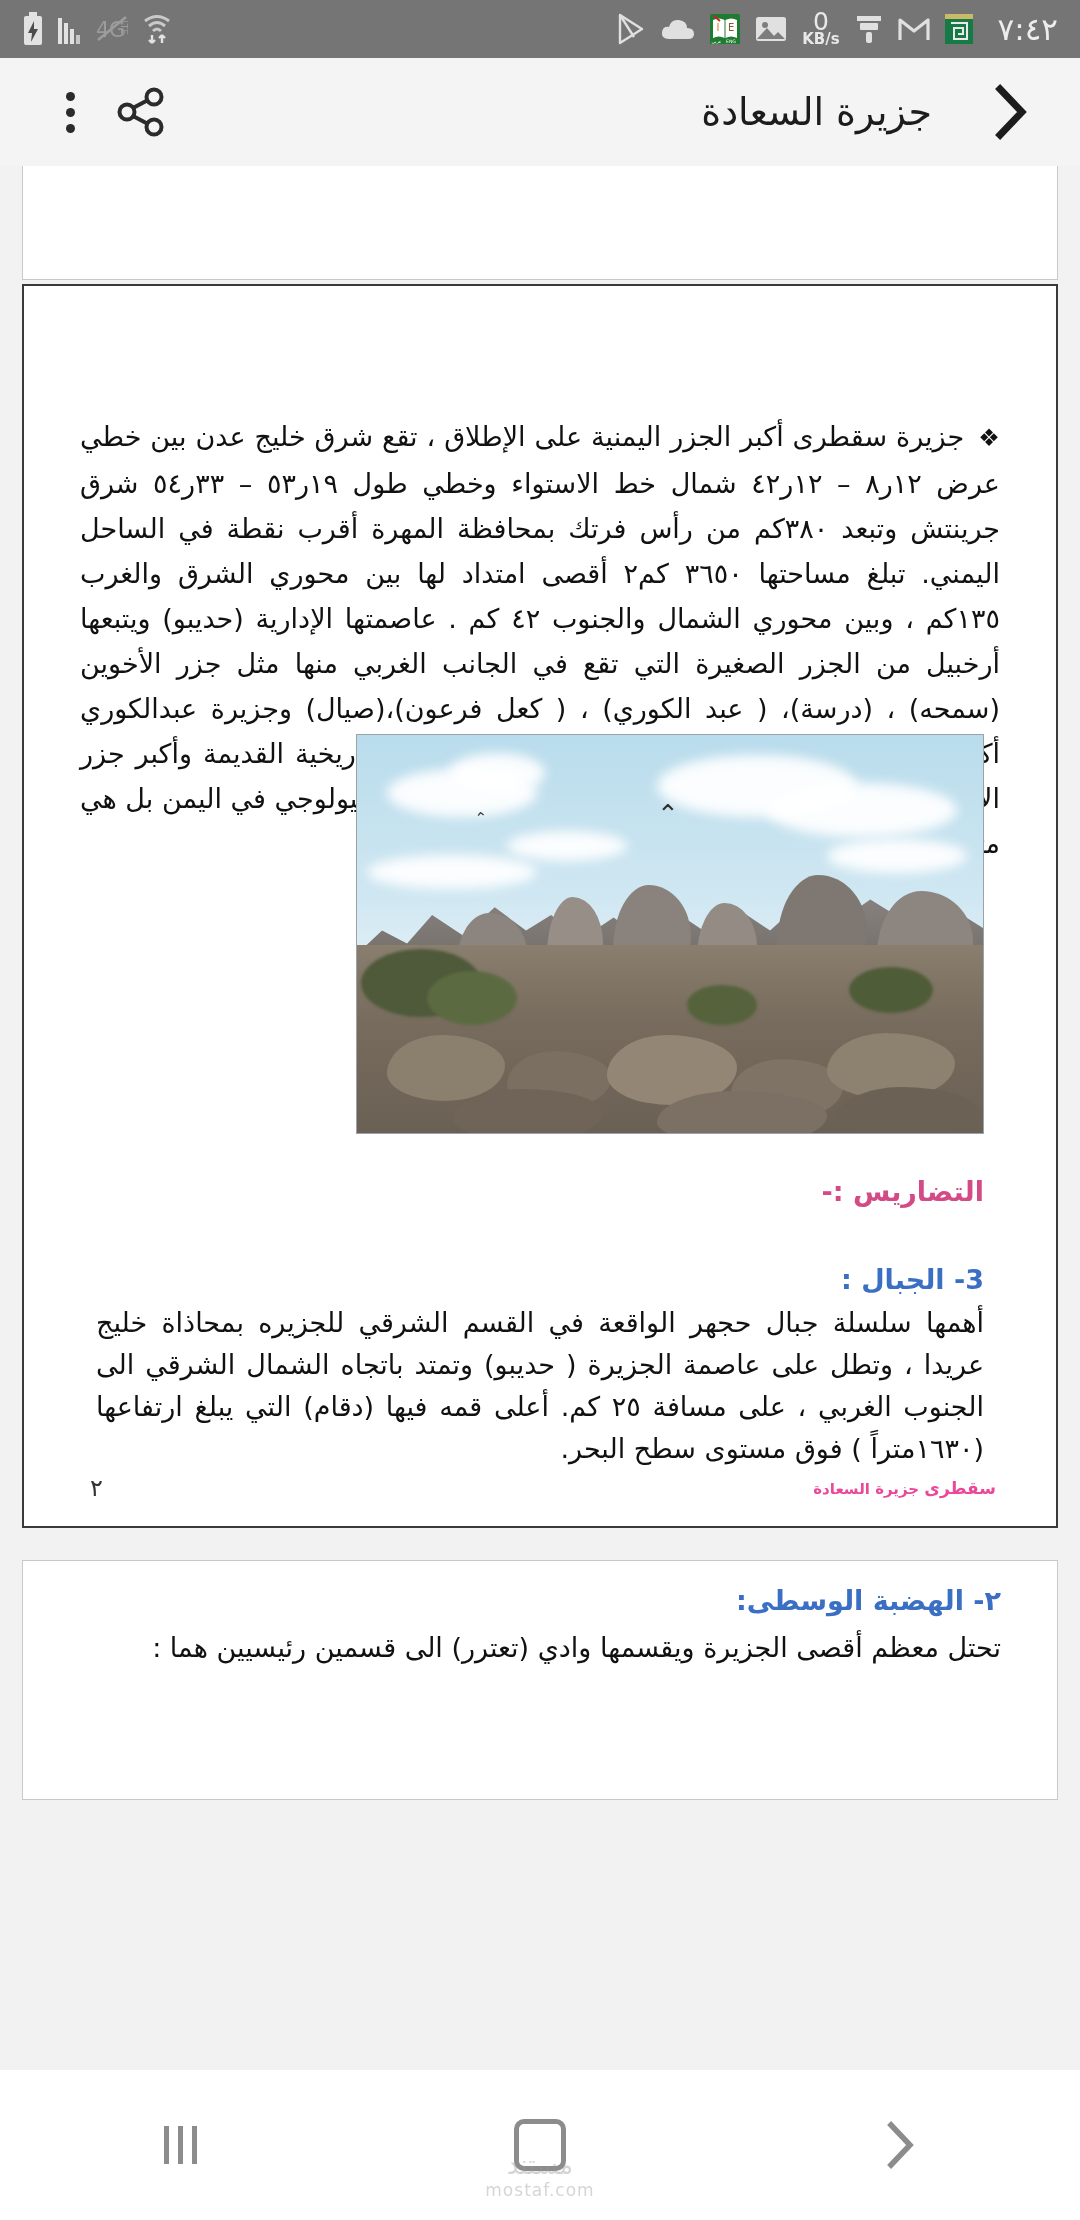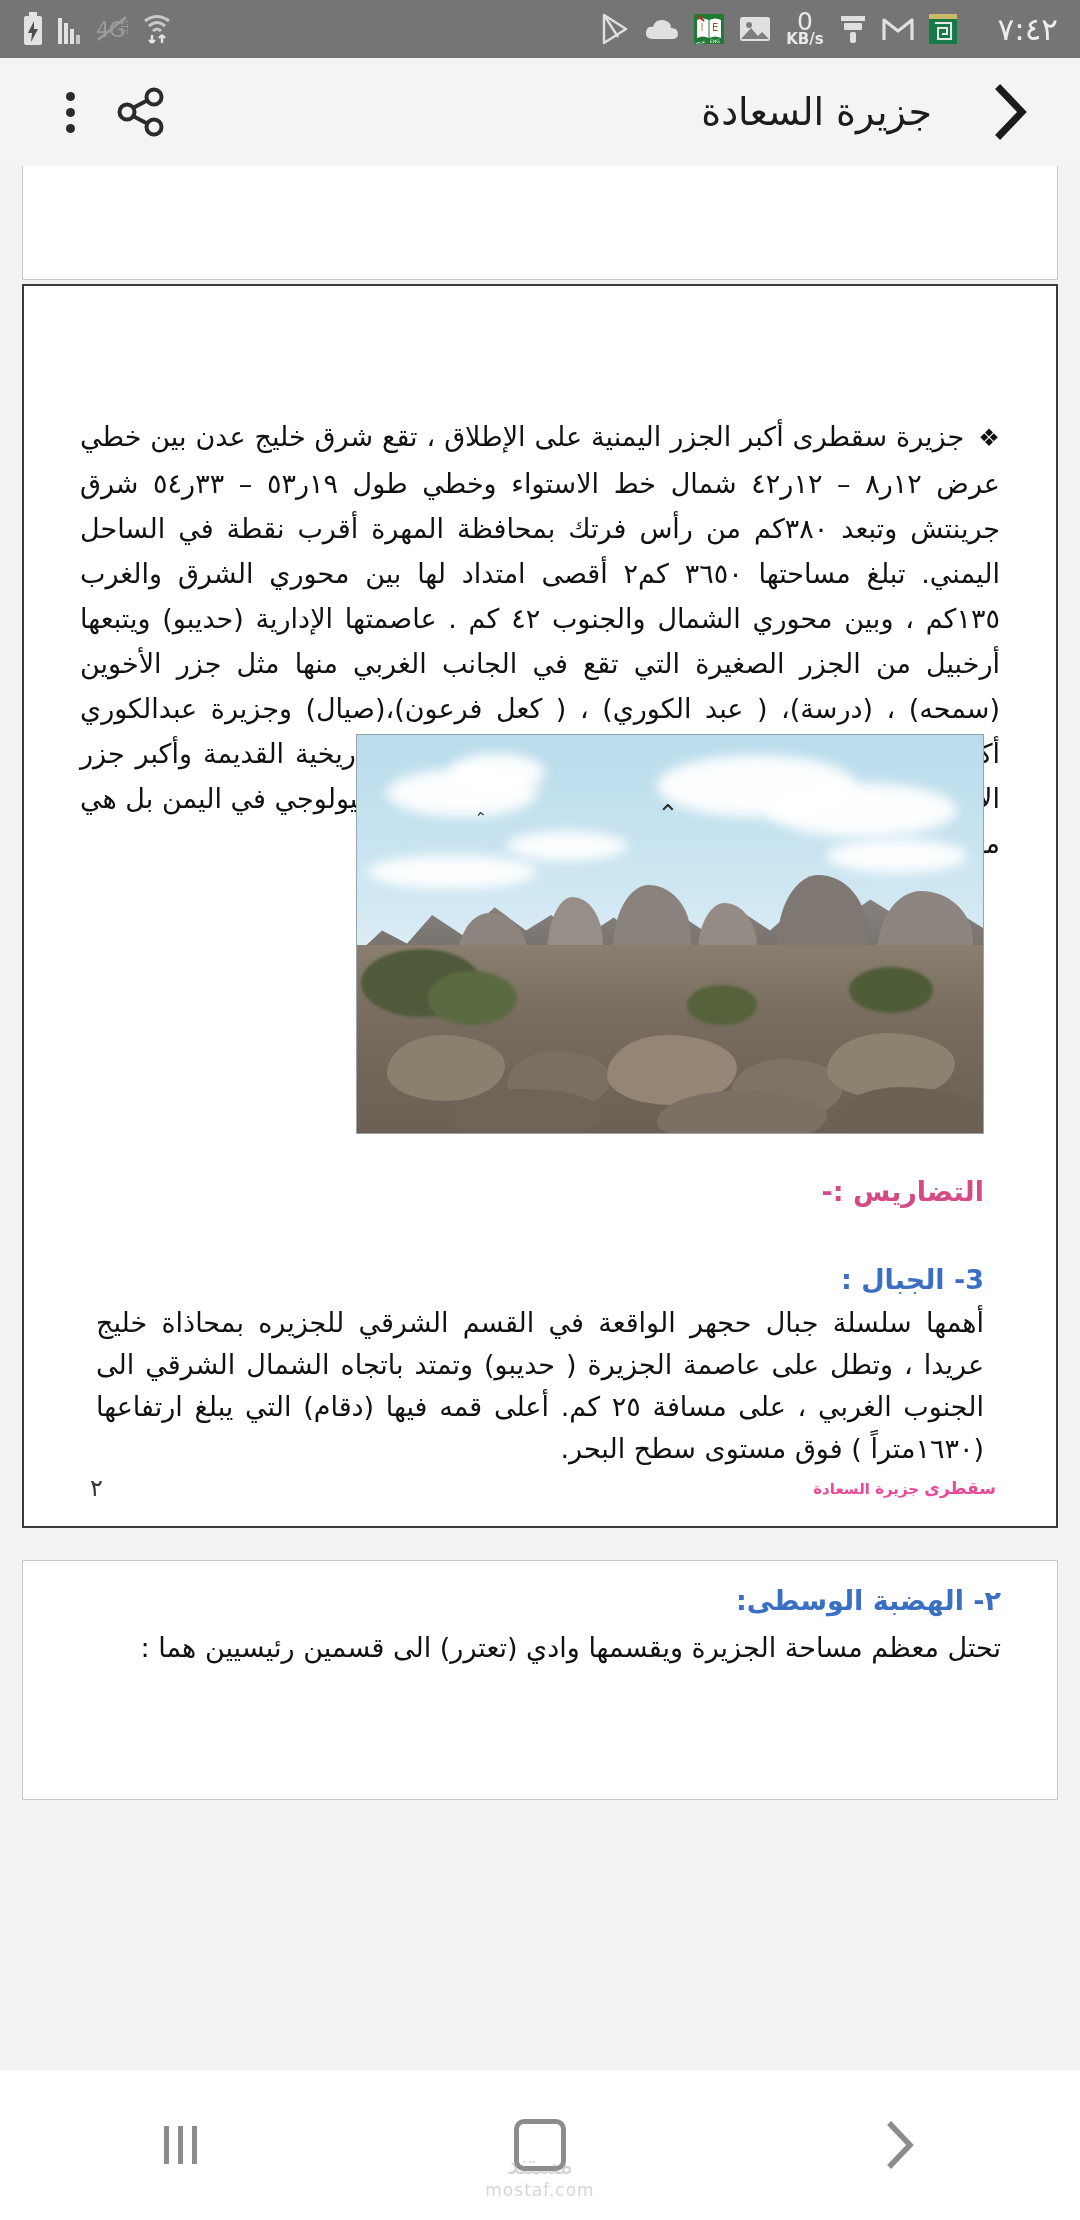--- a/index.html
+++ b/index.html
@@ -19,21 +19,21 @@
     display: flex; align-items: center;
     padding: 0 22px;
     color: #e8e8e8;
   }
   .sb-left { display: flex; align-items: center; gap: 13px; }
   .sb-spacer { flex: 1; }
   .sb-right { display: flex; align-items: center; gap: 15px; }
   .sb-ico { display: flex; align-items: center; justify-content: center; }
   .sb-time {
     font-size: 31px; letter-spacing: 1px;
-    color: #ededed; margin-left: 26px;
+    color: #ededed; margin-left: 10px;
     font-family: "DejaVu Sans", sans-serif;
   }
   .kbs { display: flex; flex-direction: column; align-items: center; line-height: 0.88; }
   .kbs-n { font-size: 25px; color: #e8e8e8; }
   .kbs-u { font-size: 15px; font-weight: bold; color: #e8e8e8; }
 
   
   .appbar {
     position: absolute; top: 58px; left: 0;
     width: 1080px; height: 108px;
@@ -355,21 +355,21 @@
           <span class="big">سقطرى</span>
           <span>جزيرة السعادة</span>
         </div>
         <div class="foot-num">٢</div>
       </div>
     </div>
 
     <div class="page page-next">
       <div class="pg-inner">
         <div class="sec-head sh-blue" style="top:24px; right:56px;">٢- الهضبة الوسطى:</div>
-        <div class="body-txt pg-next-body" style="top:64px;">تحتل معظم مساحة الجزيرة ويقسمها وادي (تعترر) الى قسمين رئيسيين هما :</div>
+        <div class="body-txt pg-next-body" style="top:64px;">تحتل معظم أقصى الجزيرة ويقسمها وادي (تعترر) الى قسمين رئيسيين هما :</div>
       </div>
     </div>
   </div>
 
   <div class="navbar">
 
     <div class="nav-btn">
       <span class="nav-recent">
           <i></i>
           <i></i>

